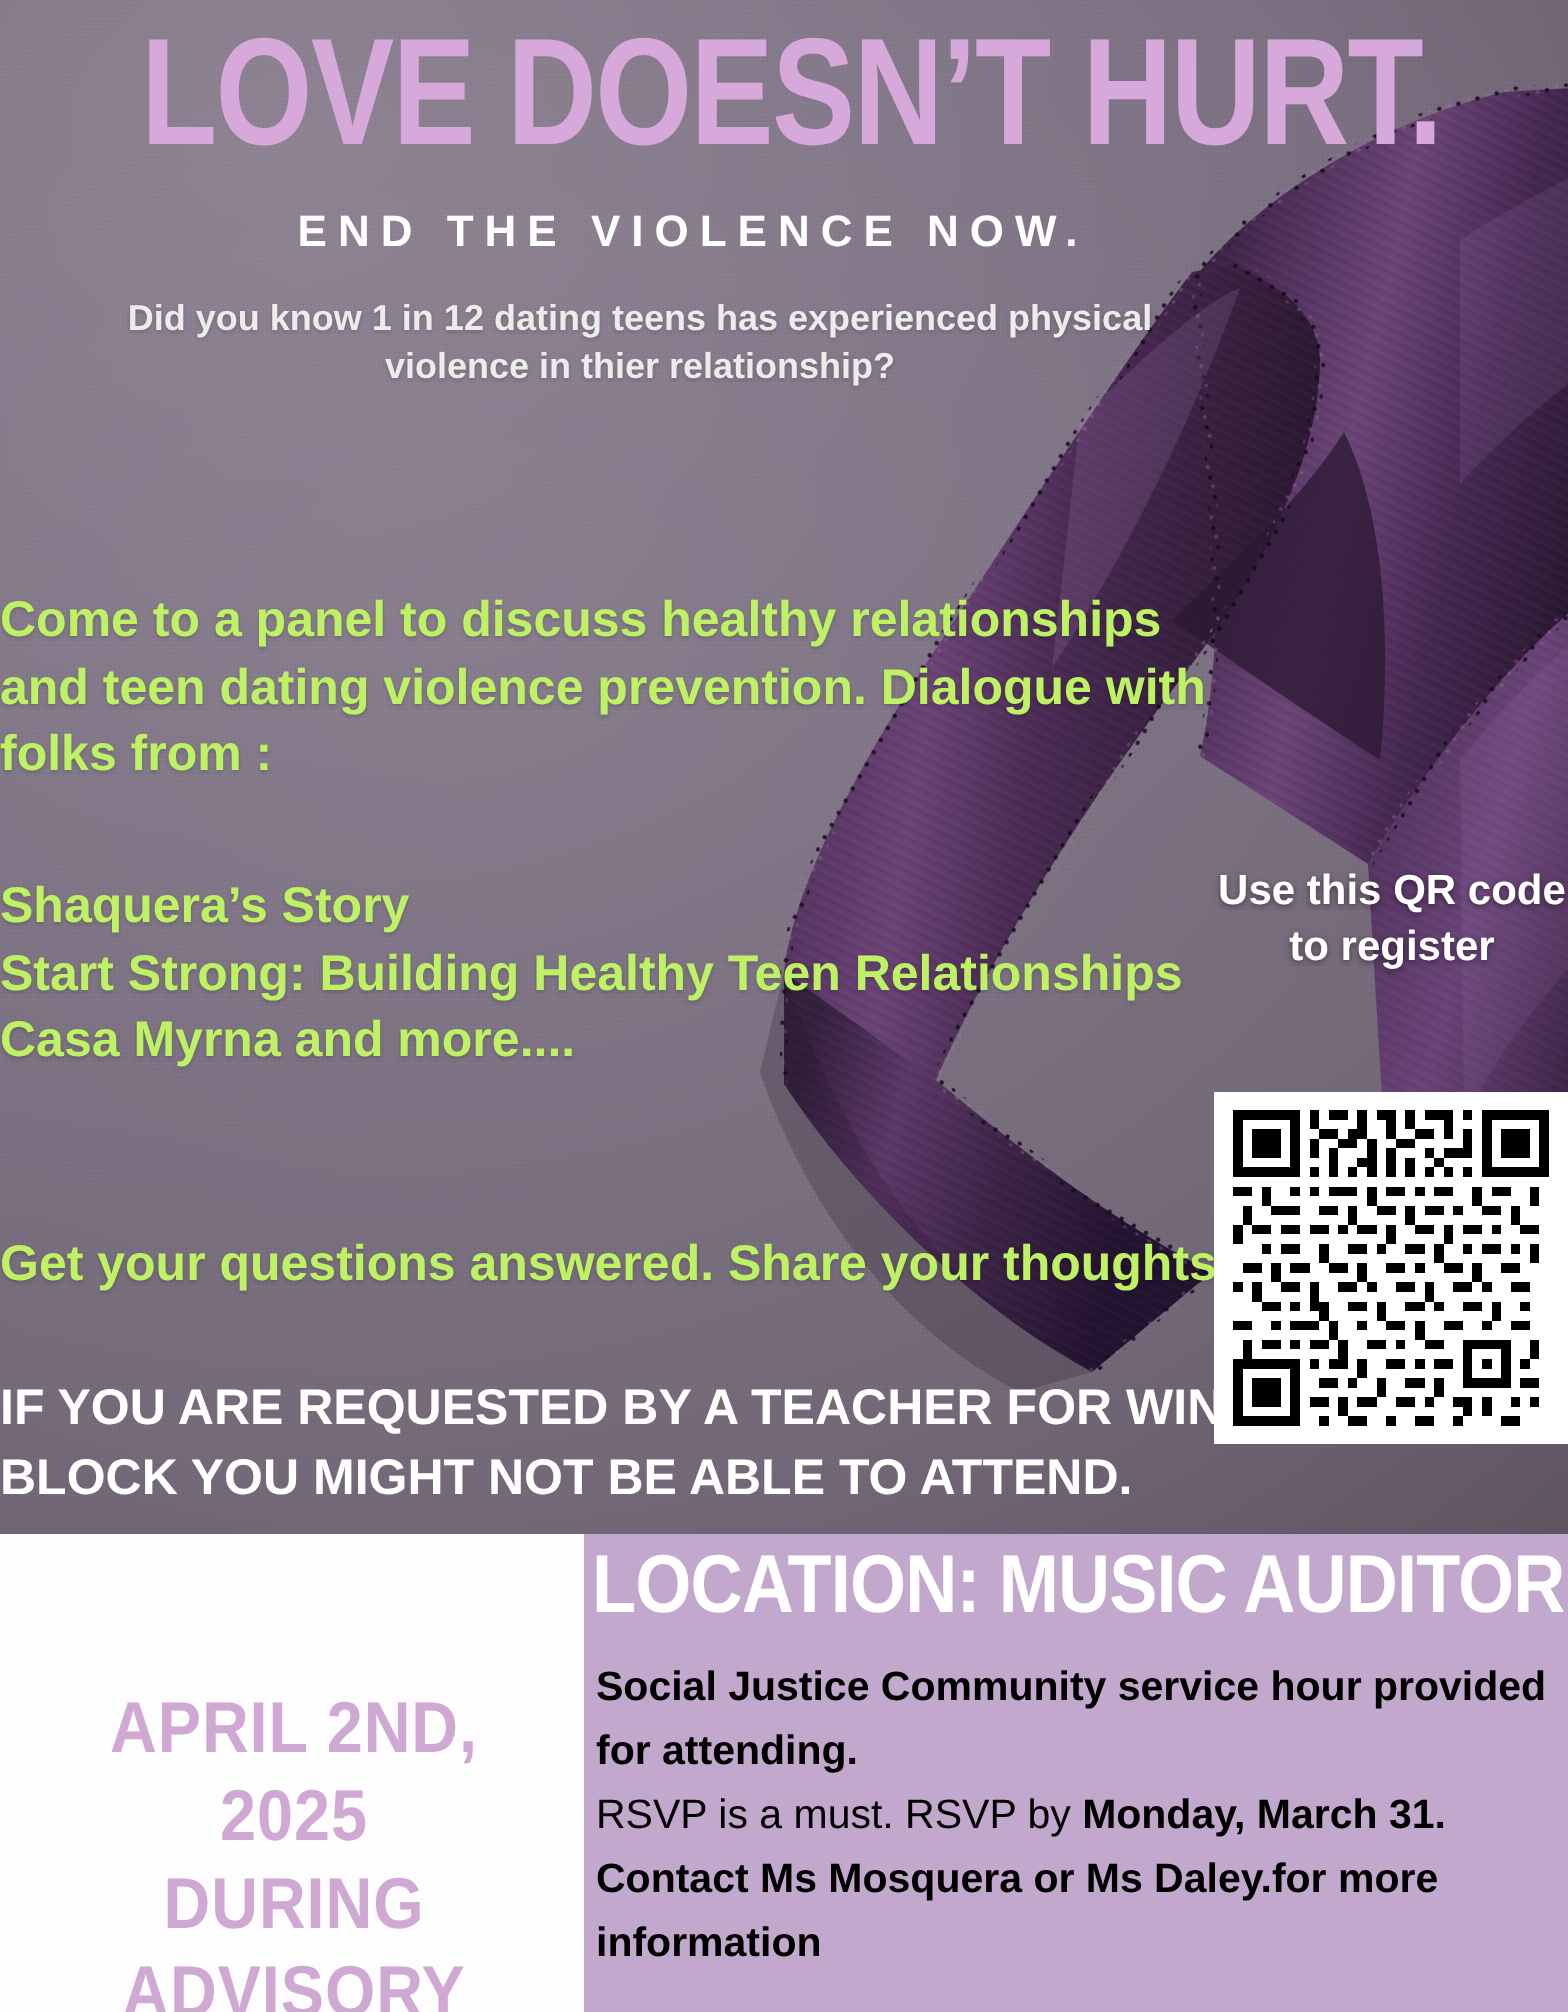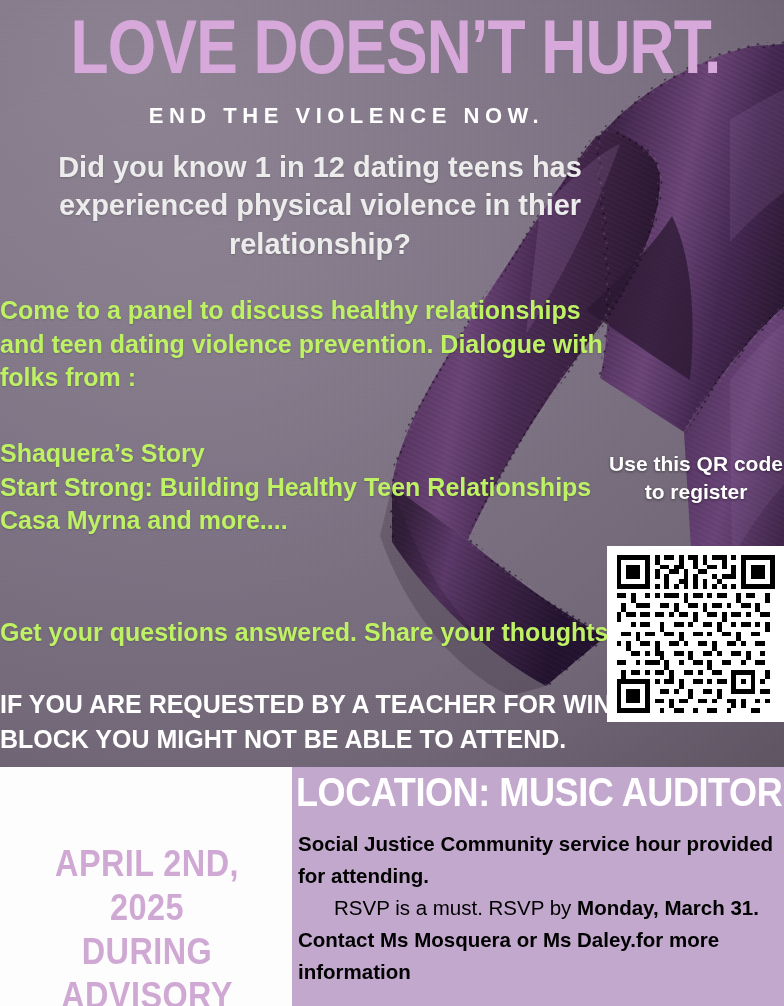--- a/index.html
+++ b/index.html
@@ -81,21 +81,21 @@
 
   
   .lead {
     position: absolute;
     left: 40px;
     top: 148px;
     width: 560px;
     text-align: center;
     color: #ececec;
     font-weight: 700;
-    font-size: 29px;
+    font-size: 18px;
     line-height: 1.32;
     text-shadow: 0 1px 2px rgba(0,0,0,.18);
   }
   .para {
     position: absolute;
     left: 0;
     width: 620px;
     color: #bef264;
     font-weight: 700;
     font-size: 25px;
@@ -114,21 +114,21 @@
     color: #ffffff;
     font-weight: 700;
     font-size: 25px;
     line-height: 1.38;
   }
 
   
   .qr-caption {
     position: absolute;
     left: 608px;
-    top: 450px;
+    top: 432px;
     width: 176px;
     text-align: center;
     color: #ffffff;
     font-weight: 700;
     font-size: 21px;
     line-height: 1.35;
     text-shadow: 0 1px 3px rgba(0,0,0,.45);
   }
   .qr-box {
     position: absolute;
@@ -194,21 +194,21 @@
     position: absolute;
     left: 298px;
     top: 828px;
     width: 486px;
     color: #000000;
     font-weight: 700;
     font-size: 20.5px;
     line-height: 1.56;
   }
   .loc-body b { font-weight: 700; }
-  .loc-body .reg { font-weight: 400; margin-left: 36px; }
+  .loc-body .reg { font-weight: 400; }
 </style>
 </head>
 <body>
 
 <div id="poster">
 
   <div class="bg-base"></div>
   <div class="bg-grain"></div>
   <div class="bg-vig"></div>
 

